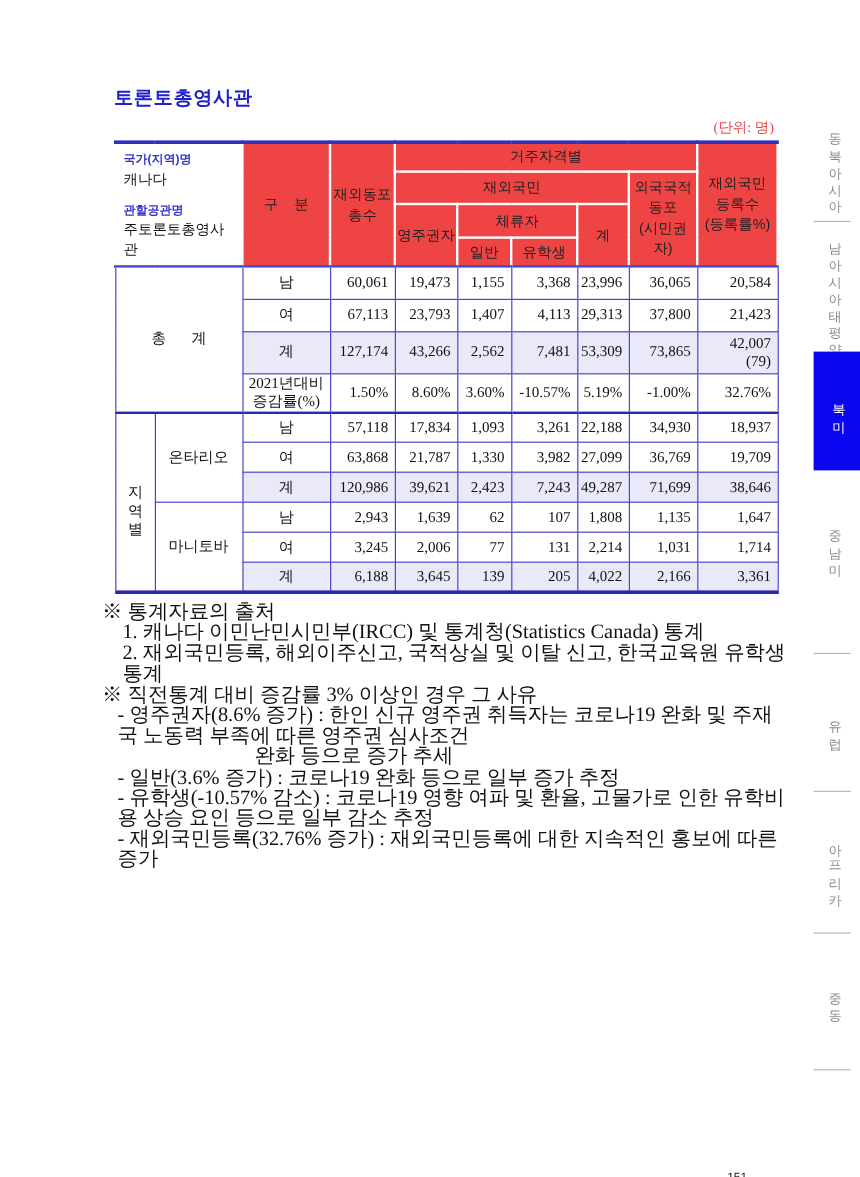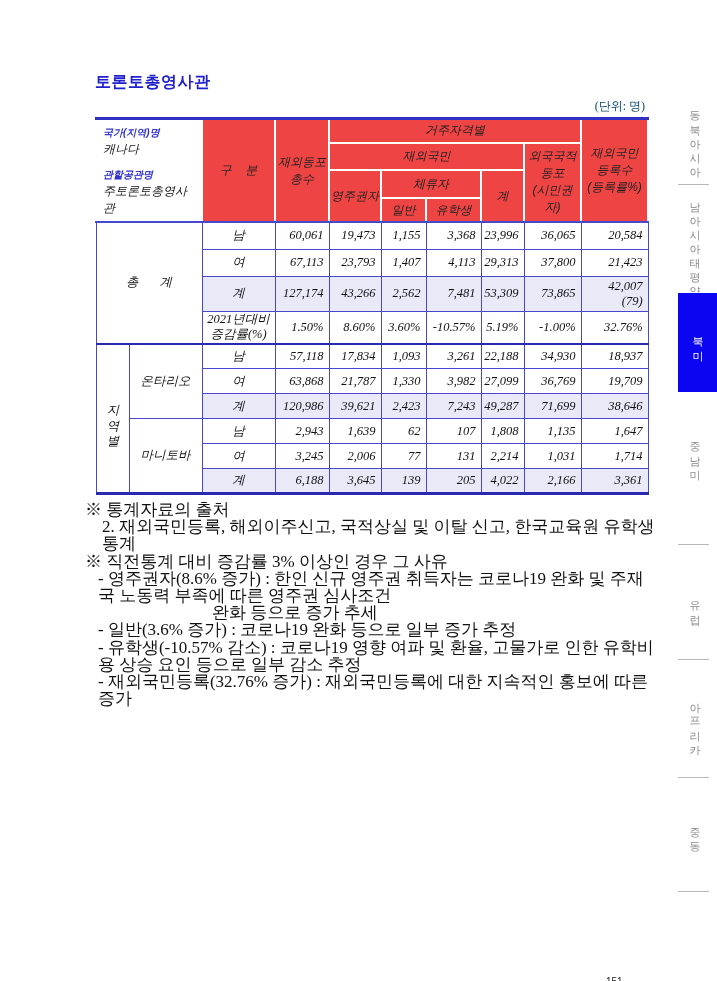--- a/index.html
+++ b/index.html
@@ -9,27 +9,27 @@
     font-family:"Liberation Serif", serif; color:#1a1a1a; overflow:hidden;padding-left:32px;
   }
   .content { position:absolute; left:95px; top:0; width:552px; }
   .doc-title {
     position:absolute; top:72px; left:0;
     font-family:"Liberation Sans", sans-serif;
     font-size:16px; font-weight:bold; color:#2121cc; letter-spacing:0.5px;
   }
   .unit-label {
     position:absolute; top:98px; right:2px;
-    font-size:12px; color:#0c4a6e;
+    font-size:12px; color:#ef4444;
   }
   table.stats {
     position:absolute; top:117px; left:0;
     width:552px; table-layout:fixed; border-collapse:collapse;
     border-top:3px solid #3030c2; border-bottom:3px solid #2929b0;
-    border-left:1px solid #4848cf; border-right:1px solid #4848cf;font-style:italic;
+    border-left:1px solid #4848cf; border-right:1px solid #4848cf;
   }
   table.stats th {
     background:#ef4444; border:2px solid #ffffff;
     font-family:"Liberation Sans", sans-serif; font-weight:normal;
     font-size:12px; color:#222; text-align:center; vertical-align:middle;
   }
   table.stats th.hbot { border-bottom:2px solid #4848cf; }
   table.stats th.info-cell {
     background:#ffffff; text-align:left; padding:6px 4px 4px 6px; vertical-align:top;
   }
@@ -245,20 +245,21 @@
           <td class="num">205</td>
           <td class="num">4,022</td>
           <td class="num">2,166</td>
           <td class="num">3,361</td>
         </tr>
       </tbody>
     </table>
 
     <div class="footnotes">
       <div class="p0">※ 통계자료의 출처</div>
+      <div class="p1">1. 캐나다 이민난민시민부(IRCC) 및 통계청(Statistics Canada) 통계</div>
       <div class="p1">2. 재외국민등록, 해외이주신고, 국적상실 및 이탈 신고, 한국교육원 유학생 통계</div>
       <div class="p0">※ 직전통계 대비 증감률 3% 이상인 경우 그 사유</div>
       <div class="p2">- 영주권자(8.6% 증가) : 한인 신규 영주권 취득자는 코로나19 완화 및 주재국 노동력 부족에 따른 영주권 심사조건</div>
       <div class="p3">완화 등으로 증가 추세</div>
       <div class="p2">- 일반(3.6% 증가) : 코로나19 완화 등으로 일부 증가 추정</div>
       <div class="p2">- 유학생(-10.57% 감소) : 코로나19 영향 여파 및 환율, 고물가로 인한 유학비용 상승 요인 등으로 일부 감소 추정</div>
       <div class="p2">- 재외국민등록(32.76% 증가) : 재외국민등록에 대한 지속적인 홍보에 따른 증가</div>
     </div>
   </div>
 

